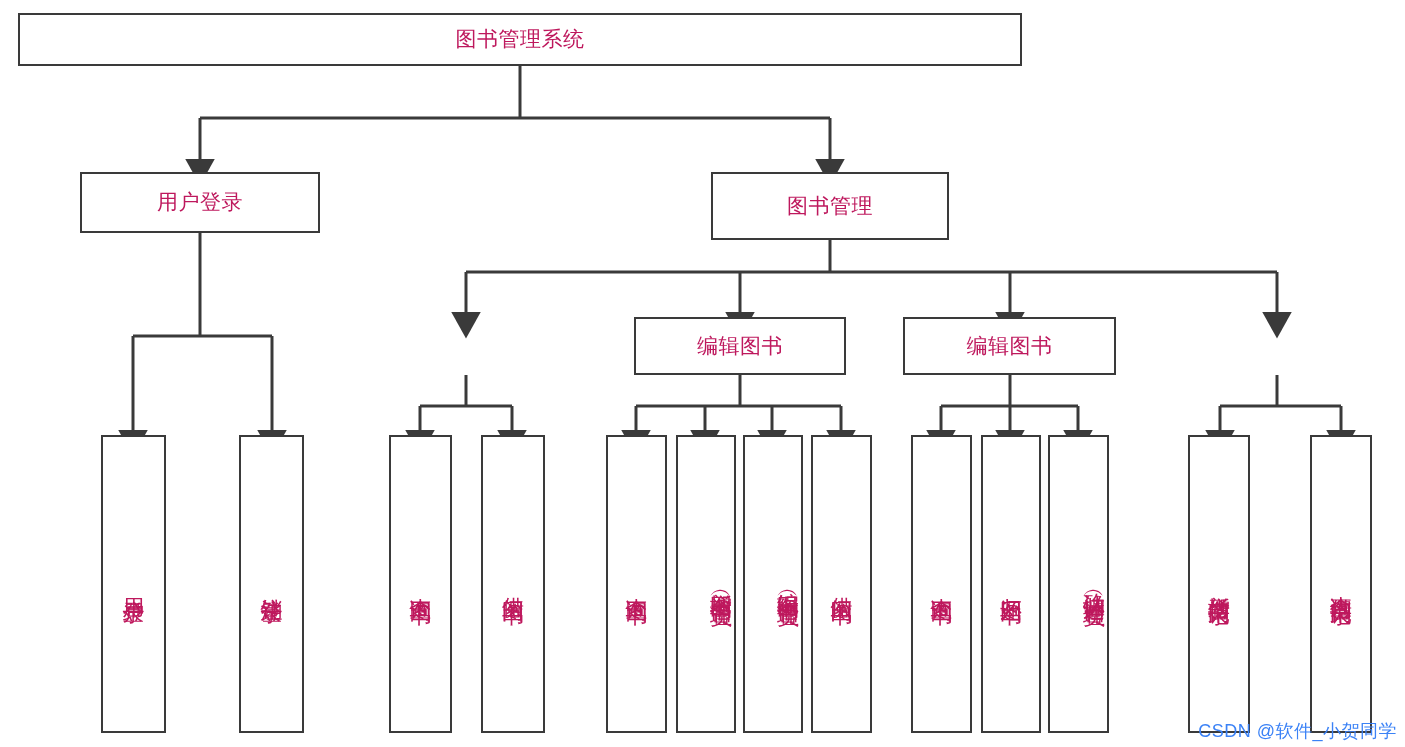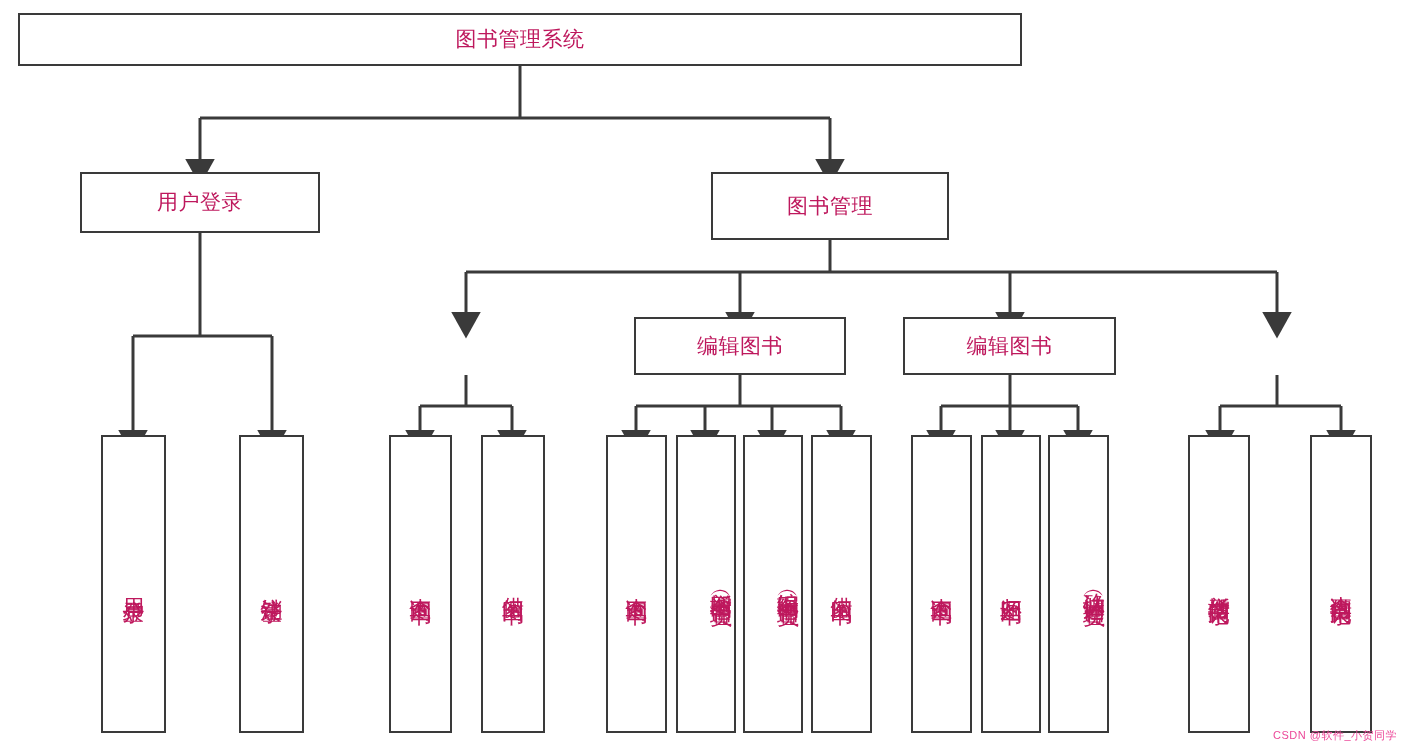--- a/index.html
+++ b/index.html
@@ -49,22 +49,22 @@
     align-items:center;
   }
   .node .lbl{
     display:block;
     white-space:pre-line;
   }
   #watermark{
     position:absolute;
     right:8px;
     bottom:4px;
-    font-size:11px;
-    color:#ec4899;
+    font-size:18px;
+    color:#3b82f6;
     letter-spacing:0.5px;
     white-space:nowrap;
     user-select:none;
   }
 </style>
 </head>
 <body>
 
 <div id="canvas">
 

